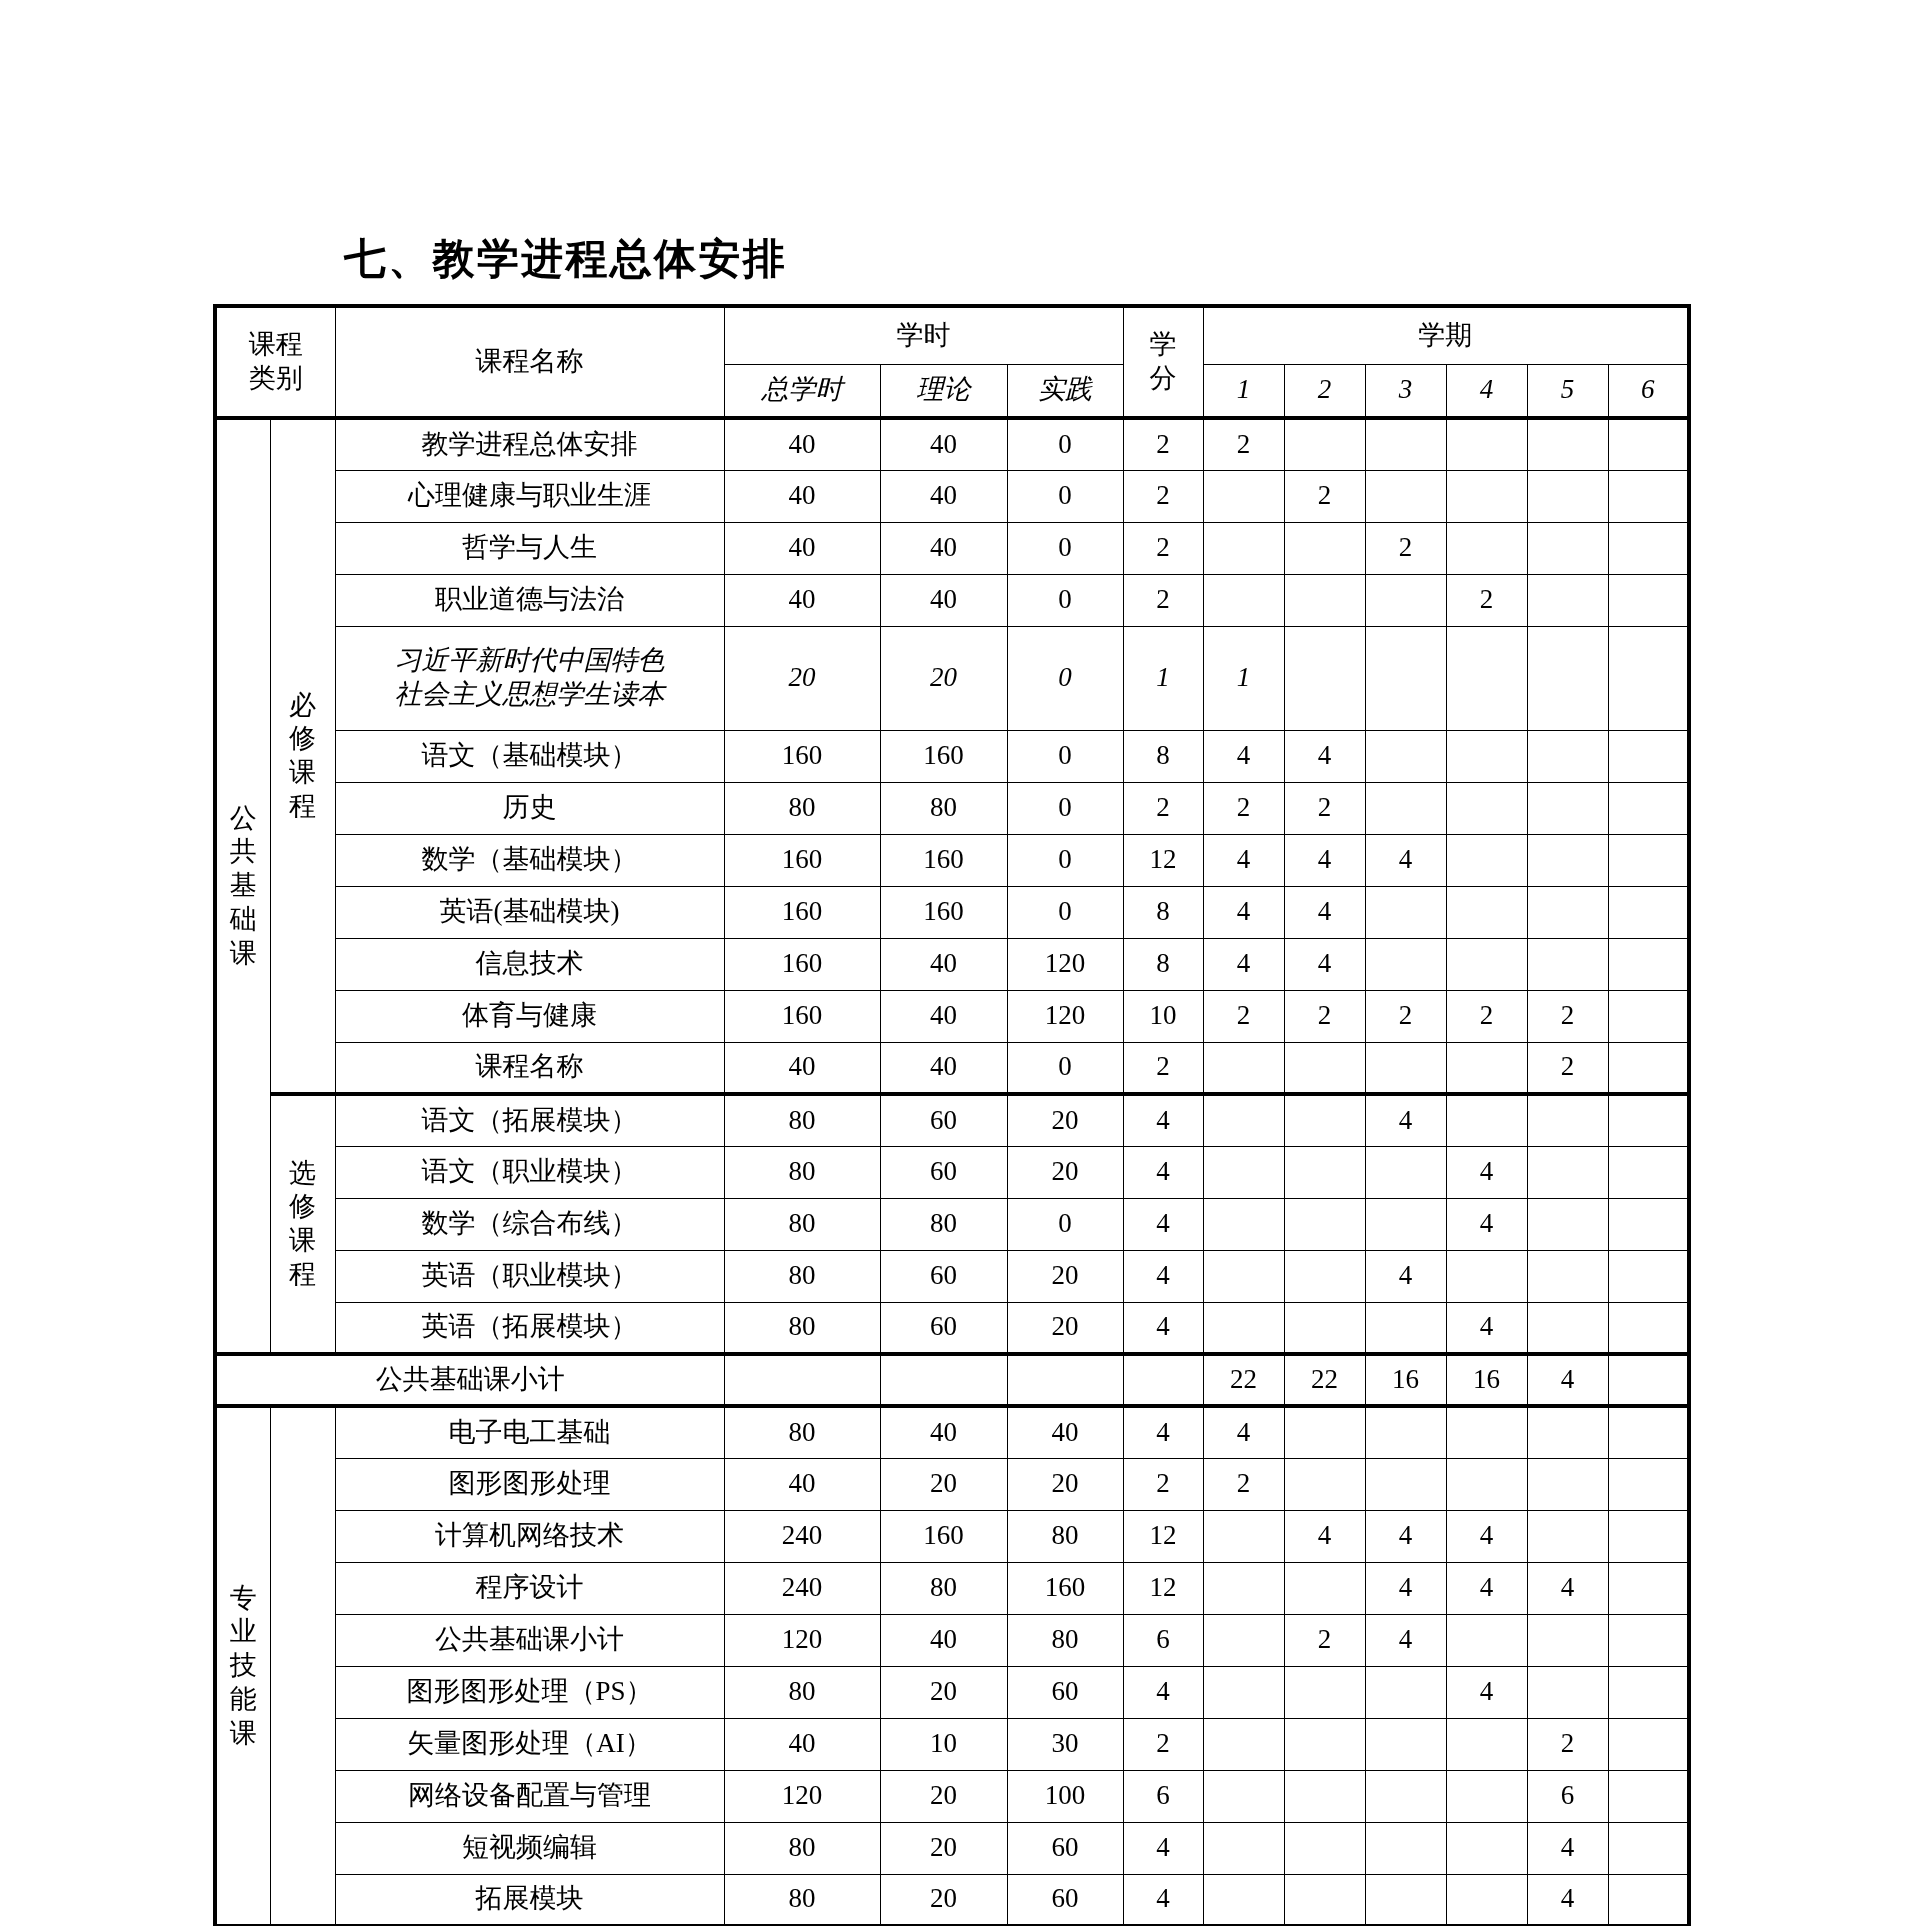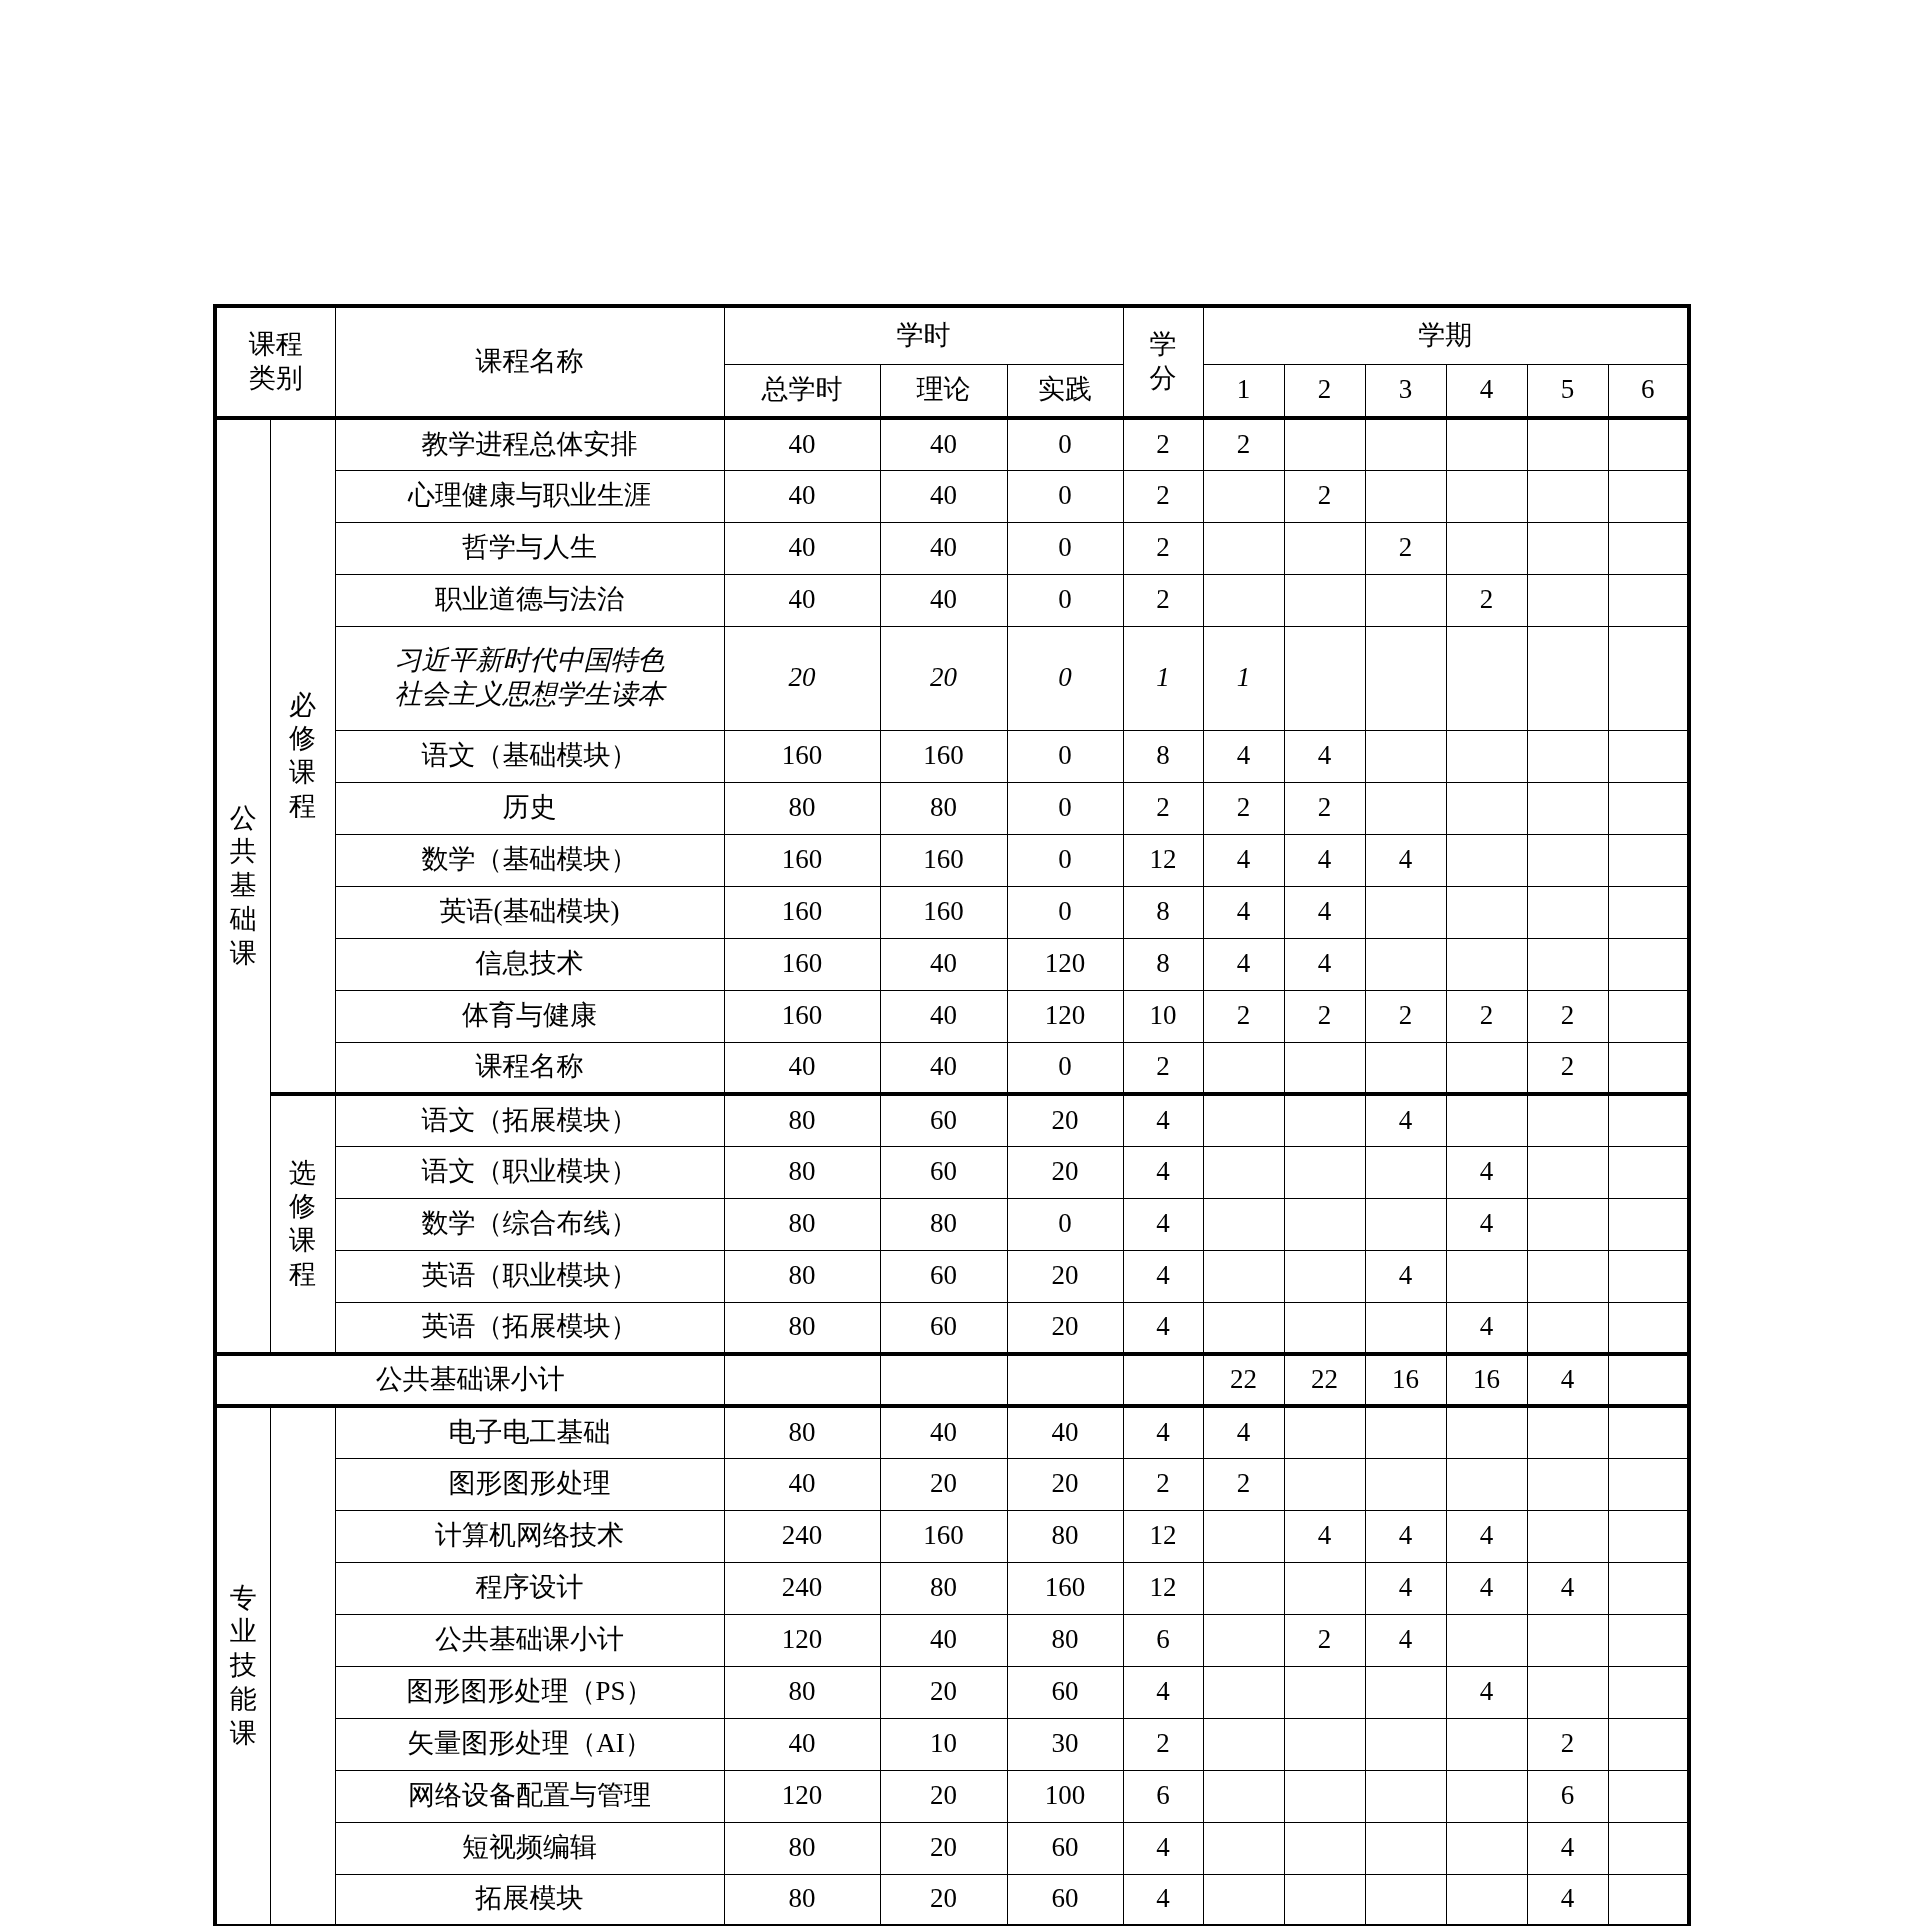--- a/index.html
+++ b/index.html
@@ -32,32 +32,33 @@
     text-align:center;
     vertical-align:middle;
     font-size:27px;
     font-weight:normal;
     padding:0;
     line-height:1.25;
     white-space:pre-line;
     overflow:hidden;
   }
   tr.h1{height:58px;}
-  tr.h2{height:54px;}
+  tr.h2{height:54px;font-style:italic;}
   tr.std{height:52px;}
   tr.tall{height:104px;font-style:italic;}
   tr.thick > td, tr.thick > th{border-top-width:4.2px;}
   td.cat{line-height:1.9;}
   th.credit-head{line-height:2.1;}
 </style>
 </head>
 <body>
 
 <div class="page">
 
+  <div class="page-title">七、教学进程总体安排</div>
 
   <table class="schedule">
     <colgroup>
       <col style="width:55px">
         <col style="width:65px">
         <col style="width:389px">
       <col style="width:156px">
         <col style="width:127px">
         <col style="width:116px">
       <col style="width:80px">

